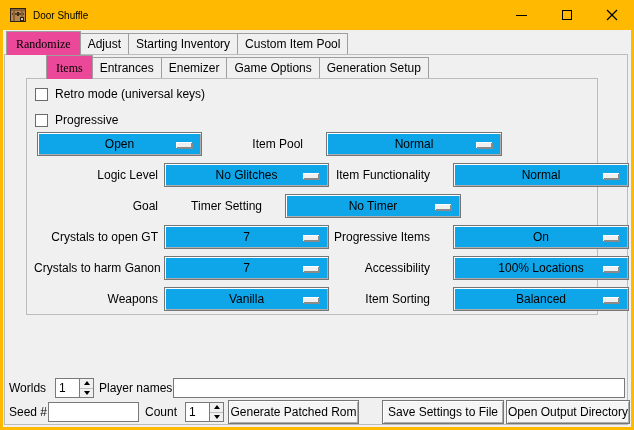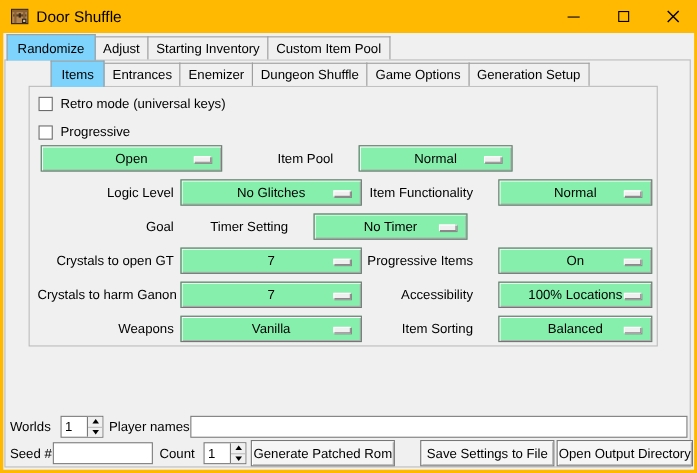--- a/index.html
+++ b/index.html
@@ -7,57 +7,57 @@
   #window {
     position:relative; width:634px; height:430px;
     background:#ffb900;
     font-family:"Liberation Sans", sans-serif;
     font-size:12px; color:#000; overflow:hidden;
     margin:0 auto;
   }
   
   .titlebar { position:absolute; left:0; top:0; right:0; height:30px; background:#ffb900; display:flex; align-items:center; }
   .app-icon { width:16px; height:16px; margin-left:10px; margin-right:7px; }
-  .title-text { font-size:14px; color:#000; }
+  .title-text { font-size:10px; color:#000; }
   .win-btns { position:absolute; right:0; top:0; height:30px; display:flex; }
   .win-btn { width:45px; height:30px; display:flex; align-items:center; justify-content:center; cursor:default; }
   .glyph-min { width:11px; height:1px; background:#000; }
   .glyph-max { width:10px; height:10px; border:1px solid #000; }
   
   .client { position:absolute; left:3px; top:30px; right:3px; bottom:3px; background:#f0f0f0; }
   
   .pane { position:absolute; border:1px solid #bcbcbc; background:#f0f0f0; }
   .pane-outer { left:1px; top:24px; width:624px; height:371px; }
   .pane-inner { left:23px; top:48px; width:572px; height:237px; }
   .tabs { position:absolute; display:flex; align-items:flex-end; z-index:3; }
   .tabs1 { left:3px; top:2px; height:22px; }
   .tabs2 { left:23px; top:27px; height:21px;padding-left:20px; }
   .tab {
     padding:3px 7px 3px 7px; border:1px solid #9e9e9e; border-bottom:none;
     background:#f0f0f0; margin-left:-1px; white-space:nowrap; line-height:14px;
   }
   .tab:first-child { margin-left:0; }
   .tab.sel {
-    background:#7dd3fc; padding:5px 9px 4px 9px; margin-bottom:-1px;
-    position:relative; z-index:4;
+    background:#ec4899; padding:5px 9px 4px 9px; margin-bottom:-1px;
+    position:relative; z-index:4;font-family:Liberation Serif, serif;
   }
   
   .cbrow { position:absolute; left:8px; height:18px; display:flex; align-items:center; }
   .cbbox { width:13px; height:13px; background:#fff; border:1px solid #6b6b6b; margin-right:7px; flex:none; }
   
   .srow { position:absolute; left:7px; height:24px; display:flex; }
   .slabel { width:127px; text-align:right; padding-right:3px; line-height:24px; white-space:nowrap; }
   .slabel.r { width:104px; }
   .sbtn {
     width:165px; height:24px; margin-left:3px; position:relative;
-    background:#86efac; border:1px solid #767676;
+    background:#0ea5e9; border:1px solid #767676;
     box-shadow: inset 1px 1px 0 #ffffff, inset -1px -1px 0 #aeaeae;
     display:flex; align-items:center; justify-content:center; cursor:default;
   }
-  .sbtn.r { width:140px;margin-left:20px; }
+  .sbtn.r { width:176px;margin-left:20px; }
   .indicator {
     position:absolute; right:9px; top:9px; width:16px; height:6px;
     background:#f0f0f0;
     box-shadow: inset 1px 1px 0 #ffffff, inset -1px -1px 0 #8a8a8a, 1px 1px 0 #8a8a8a;
   }
   
   .blabel { position:absolute; line-height:20px; white-space:nowrap; }
   .entry {
     position:absolute; height:20px; background:#fff; border:1px solid #7a7a7a;
     font-family:"Liberation Sans", sans-serif; font-size:12px; padding:0 3px; outline:none;
@@ -203,21 +203,20 @@
           <span>Balanced</span>
           <span class="indicator"></span>
         </div>
       </div>
     </div>
 
     <div class="tabs tabs2">
       <div class="tab sel">Items</div>
       <div class="tab">Entrances</div>
       <div class="tab">Enemizer</div>
-      <div class="tab">Dungeon Shuffle</div>
       <div class="tab">Game Options</div>
       <div class="tab">Generation Setup</div>
     </div>
 
     <div class="blabel" style="left:6px; top:348px">Worlds</div>
     <div class="spin" style="left:52px; top:348px">
       <span class="val">1</span>
       <span class="arrows">
         <span class="arr up">
             <span class="tri-up"></span>

